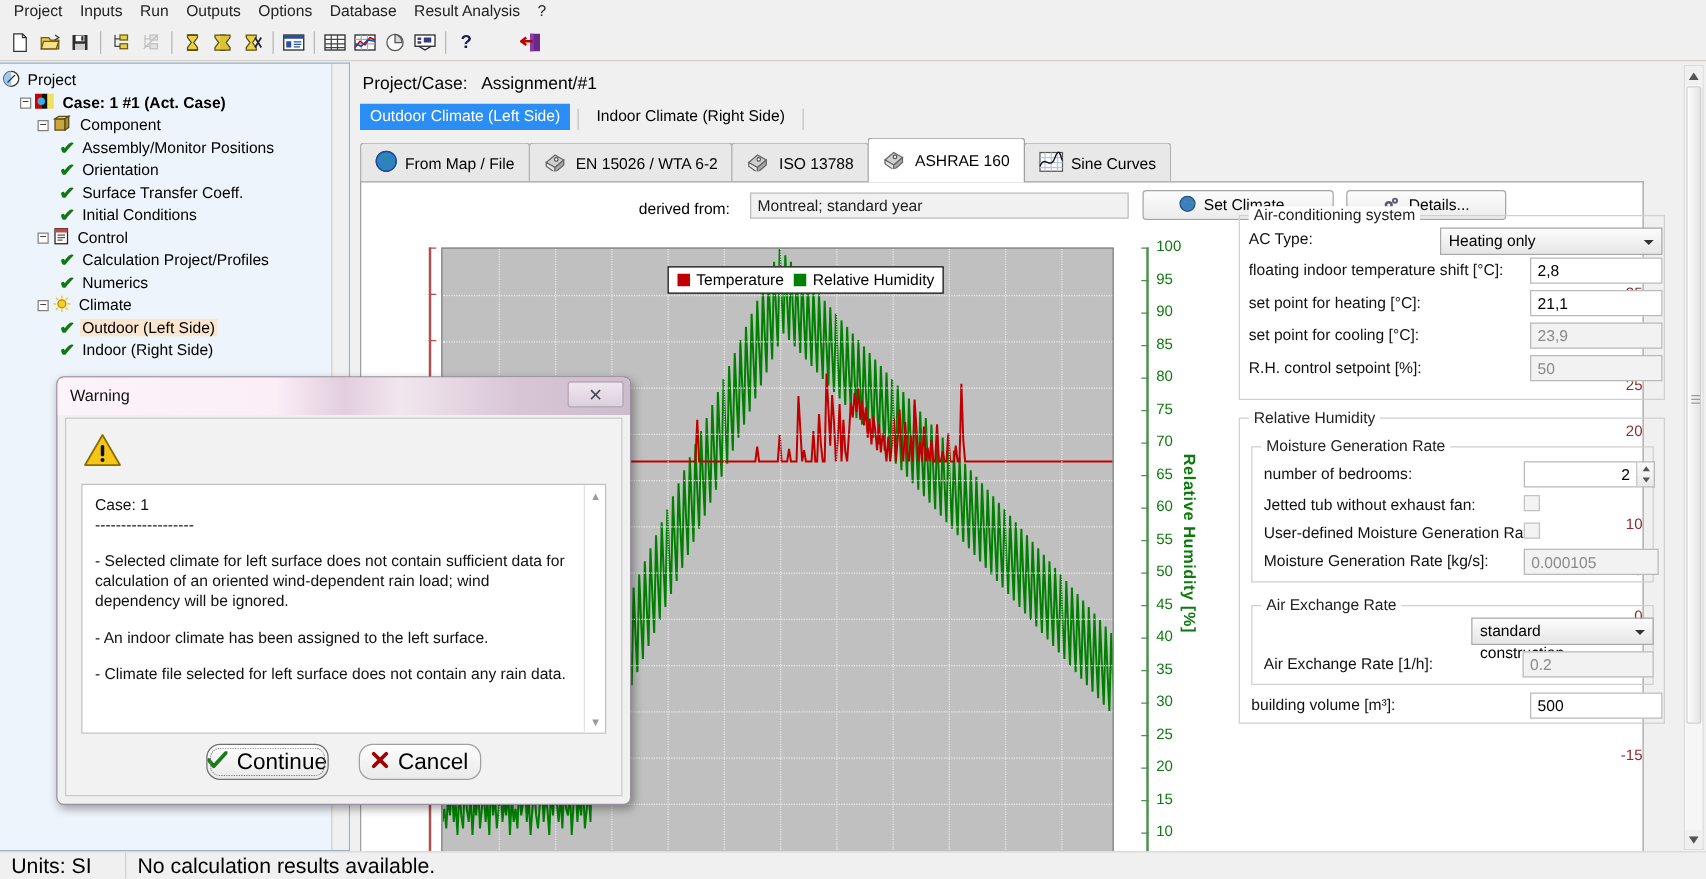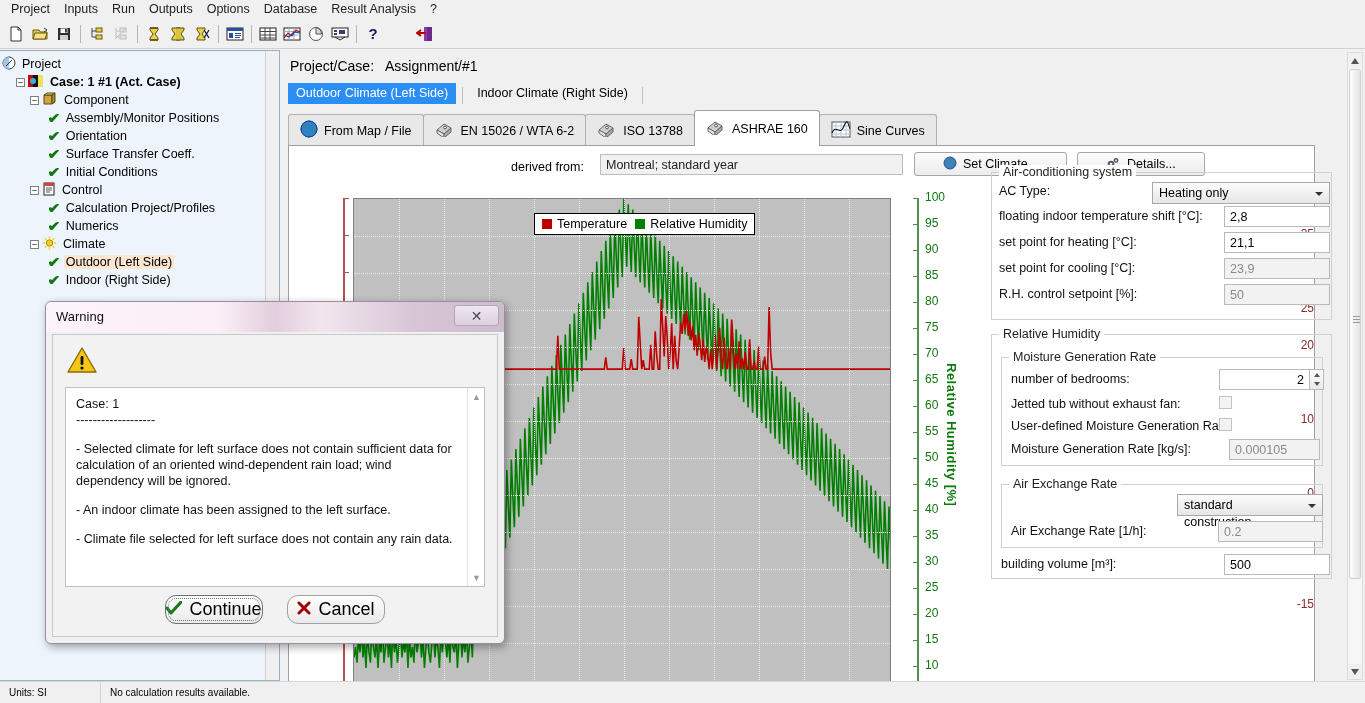--- a/index.html
+++ b/index.html
@@ -201,21 +201,21 @@
     background: linear-gradient(to right,#fdfdfd,#e4e4e4);
     border: 1px solid #cfcfcf; border-radius: 2px;
   }
   .vsgrip { position:absolute; left:3px; top:246px; width:7px; height:7px; }
   .vsgrip div { height:1px; background:#9a9a9a; margin-bottom:2px; }
 
   
   .statusbar {
     position: absolute; left: 0; bottom: 0; width: 1365px; height: 22px;
     background: #f0f0f0; border-top: 1px solid #d8d8d8; display: flex;
-    align-items: center; font-size: 10px;
+    align-items: center; font-size: 17px;
   }
   .sbcell { padding: 0 9px; height: 100%; display: flex; align-items: center; }
   .sbdiv { width: 1px; height: 100%; background: #d0d0d0; }
 
   
   .dialog {
     position: absolute; left: 45px; top: 301px; width: 460px; height: 343px;
     border: 1px solid #9a8fa0; border-radius: 6px; z-index: 50;
     background: #f0f0f0;
     box-shadow: 2px 3px 8px rgba(0,0,0,0.35);
@@ -769,21 +769,21 @@
         <div class="chk" style="position:absolute;left:230px;top:242px;"></div>
 
         <div class="frow" style="left:22px;top:265px;">
           <span class="flabel">User-defined Moisture Generation Rate:</span>
         </div>
         <div class="chk" style="position:absolute;left:230px;top:264px;"></div>
 
         <div class="frow" style="left:22px;top:288px;">
           <span class="flabel">Moisture Generation Rate [kg/s]:</span>
         </div>
-        <div class="fin dis" style="position:absolute;left:240px;top:285px;width:91px;">0.000105</div>
+        <div class="fin dis" style="position:absolute;left:230px;top:285px;width:108px;">0.000105</div>
 
         <div class="gbox" style="left:12px;top:330px;width:322px;height:64px;">
           <div class="gboxtitle">Air Exchange Rate</div>
         </div>
         <div class="fsel" style="position:absolute;left:188px;top:340px;width:146px;">
           <span>standard construction</span>
           <span class="caret"></span>
         </div>
         <div class="frow" style="left:22px;top:370px;">
           <span class="flabel">Air Exchange Rate [1/h]:</span>

